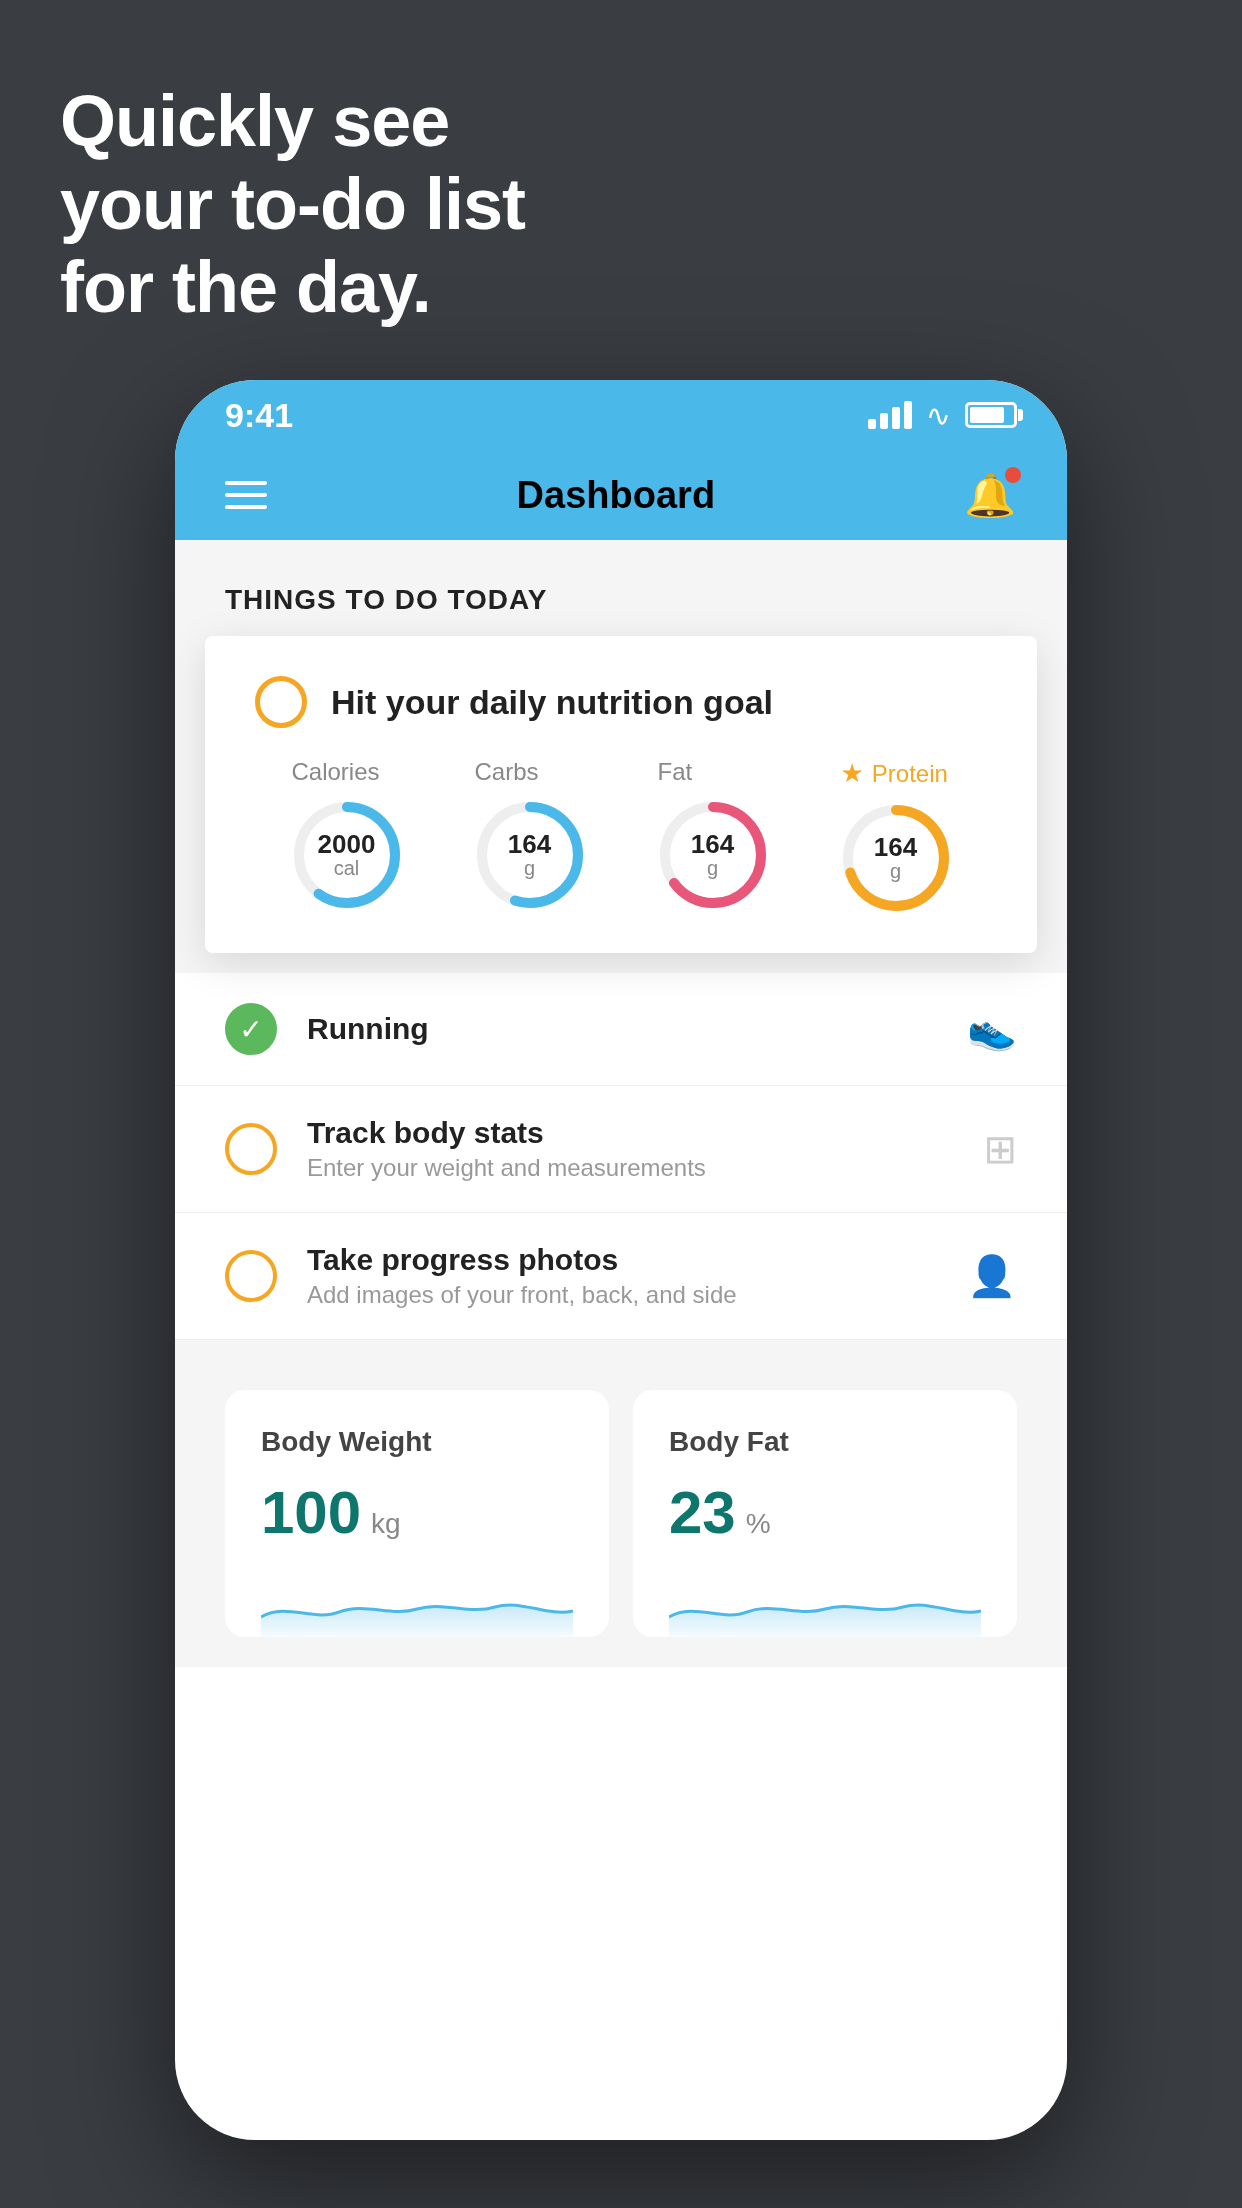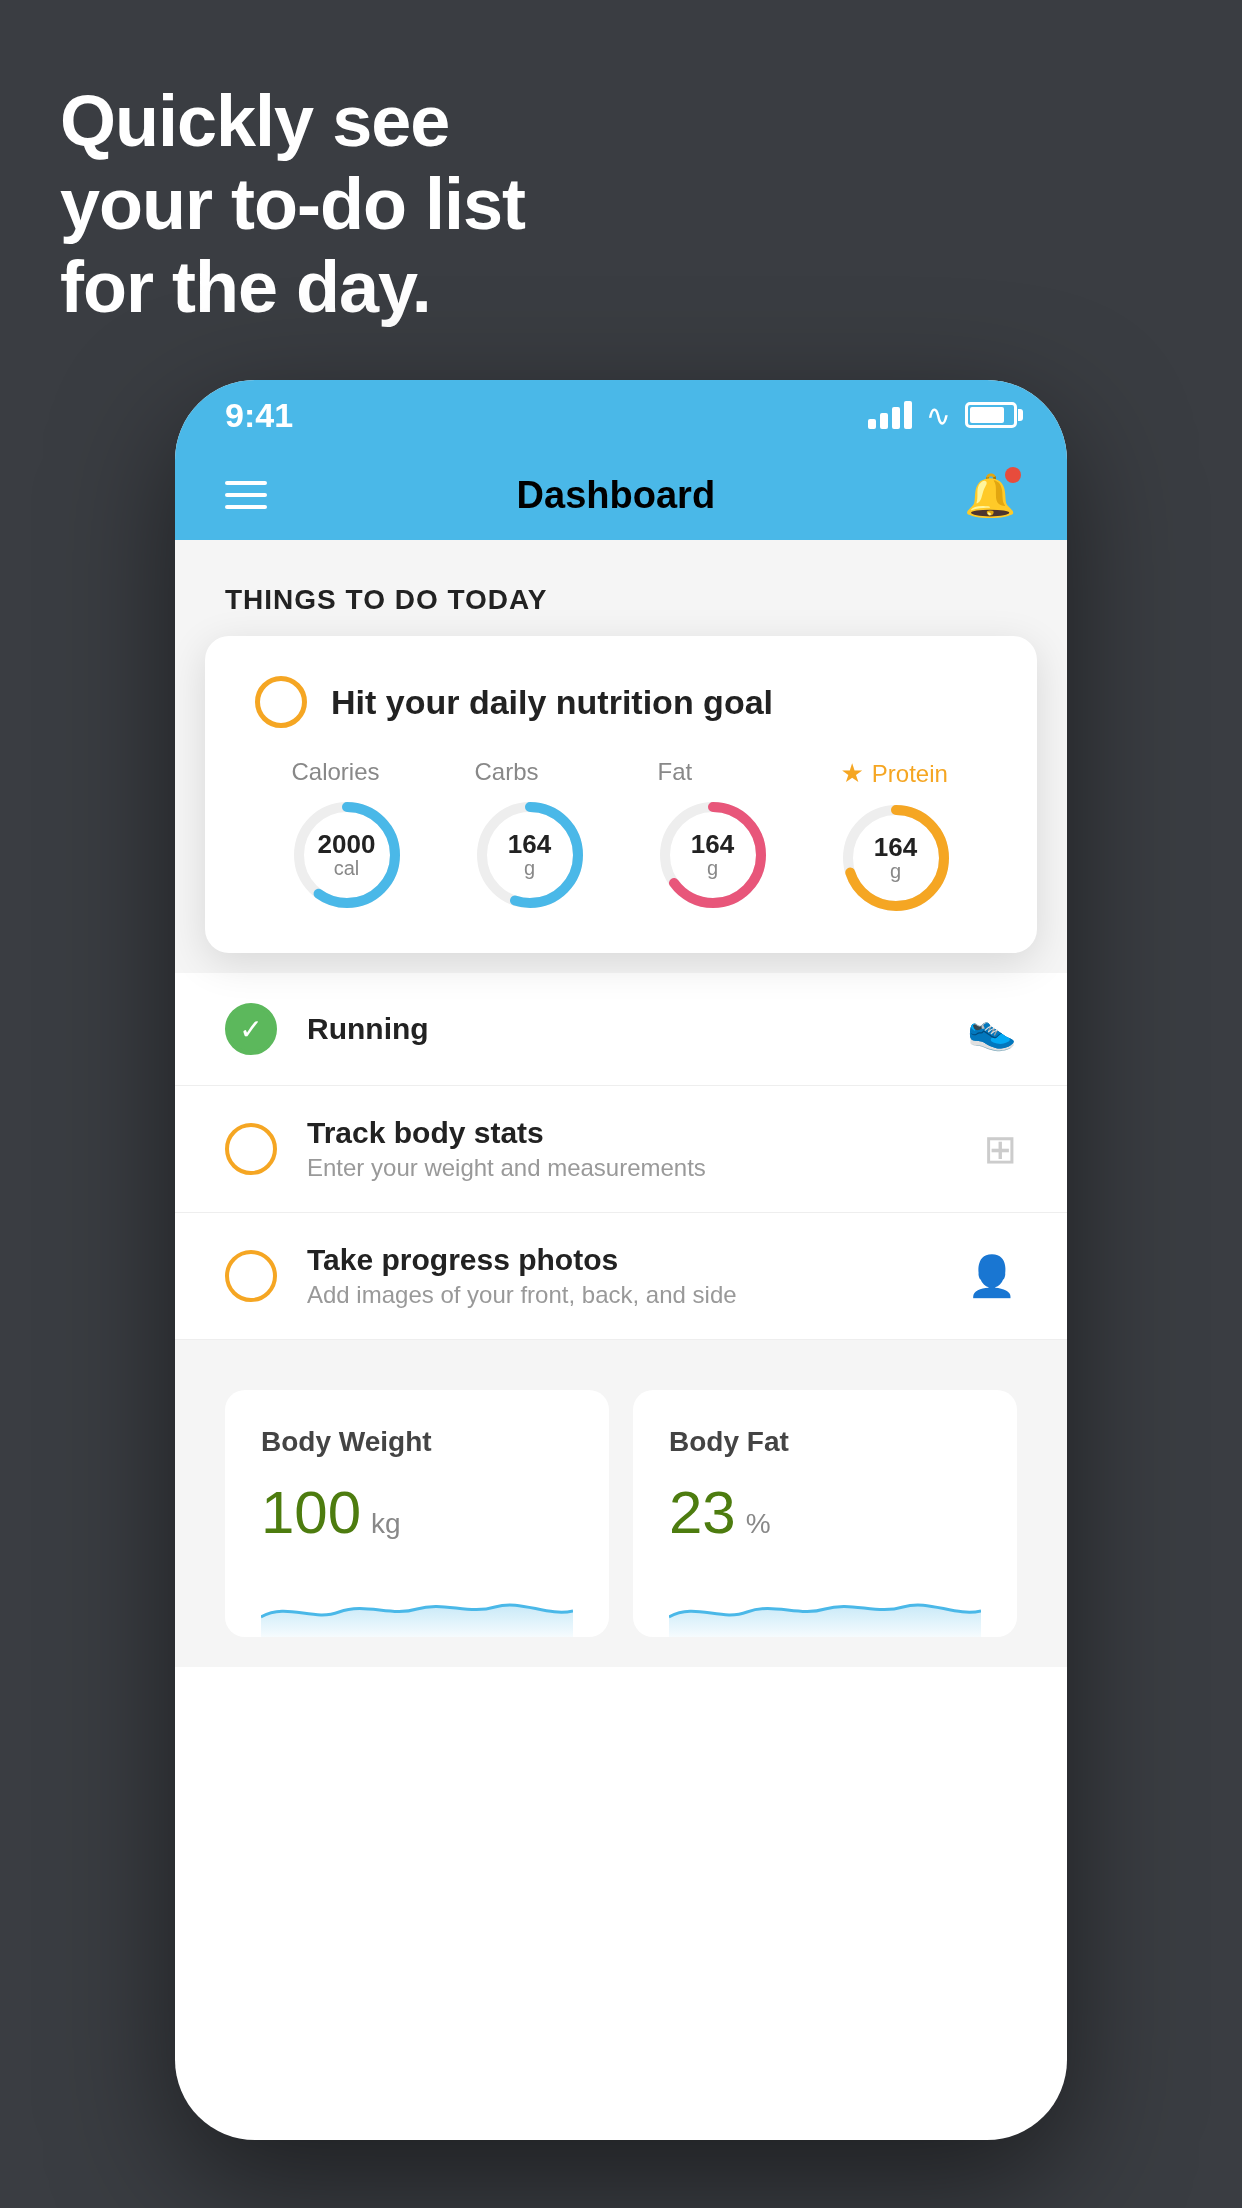--- a/index.html
+++ b/index.html
@@ -162,21 +162,21 @@
       font-size: 28px;
       font-weight: 800;
       color: #222;
       letter-spacing: 1px;
       margin-bottom: 20px;
     }
 
     
     .nutrition-card {
       background: white;
-      border-radius: 24px;
+      border-radius: 8px;
       padding: 40px 50px;
       margin: 0 -20px;
       box-shadow: 0 10px 40px rgba(0,0,0,0.12);
       position: relative;
       z-index: 10;
     }
     .nutrition-header {
       display: flex;
       align-items: center;
       gap: 24px;
@@ -314,22 +314,22 @@
       margin-bottom: 20px;
     }
     .progress-value {
       display: flex;
       align-items: baseline;
       gap: 10px;
       margin-bottom: 20px;
     }
     .progress-number {
       font-size: 60px;
-      font-weight: 400;
-      color: #4d7c0f;
+      font-weight: 700;
+      color: #0f766e;
     }
     .progress-unit {
       font-size: 28px;
       color: #888;
     }
     .chart-area {
       height: 70px;
       position: relative;
       overflow: hidden;
     }

